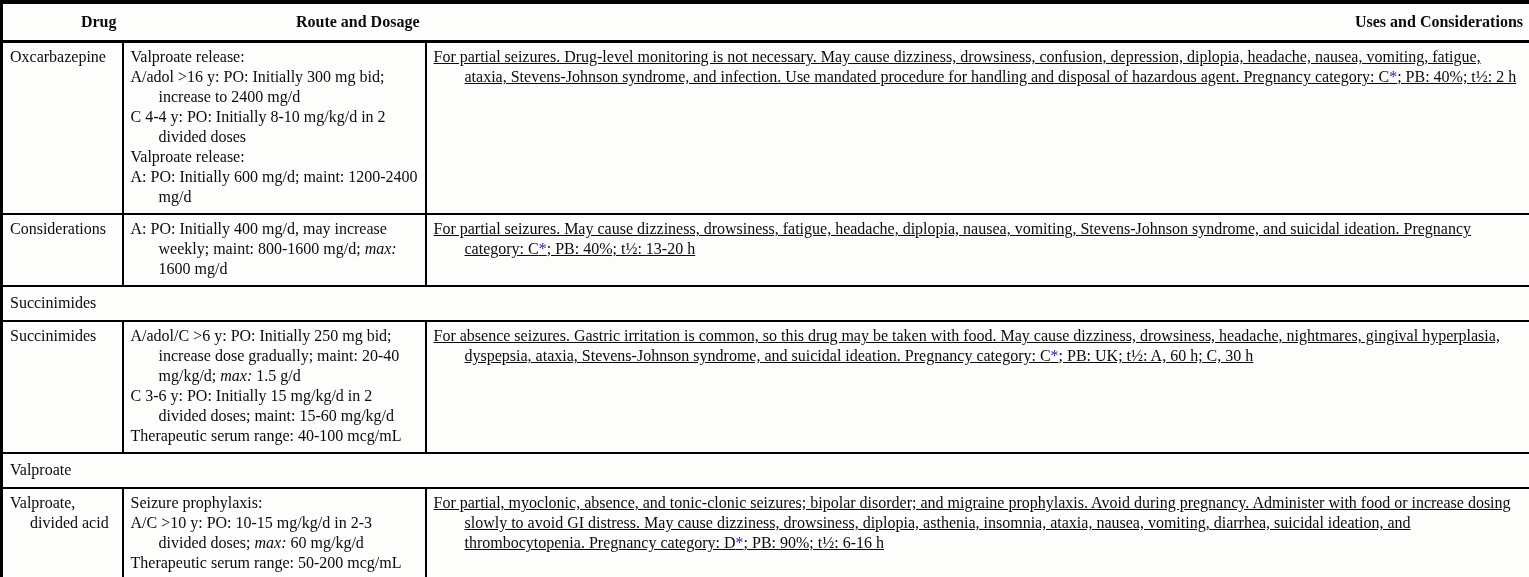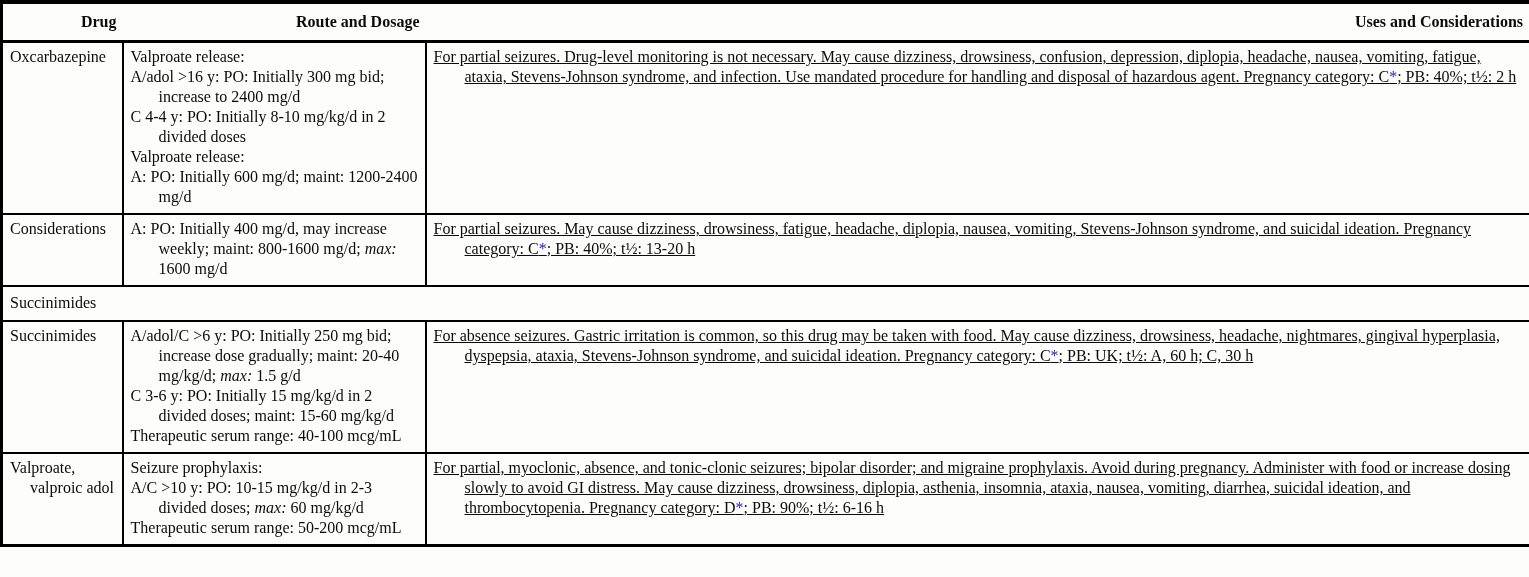--- a/index.html
+++ b/index.html
@@ -127,23 +127,26 @@
           </td>
           <td>
             <div class="hang-dose">A/adol/C &gt;6 y: PO: Initially 250 mg bid; increase dose gradually; maint: 20-40 mg/kg/d; <em>max:</em> 1.5 g/d</div>
             <div class="hang-dose">C 3-6 y: PO: Initially 15 mg/kg/d in 2 divided doses; maint: 15-60 mg/kg/d</div>
             <div class="hang-dose">Therapeutic serum range: 40-100 mcg/mL</div>
           </td>
           <td>
             <div class="hang-uses">For absence seizures. Gastric irritation is common, so this drug may be taken with food. May cause dizziness, drowsiness, headache, nightmares, gingival hyperplasia, dyspepsia, ataxia, Stevens-Johnson syndrome, and suicidal ideation. Pregnancy category: C<span class="star">*</span>; PB: UK; t½: A, 60 h; C, 30 h</div>
           </td>
         </tr>
+        <tr class="span-row">
+          <td colspan="3">Valproate</td>
+        </tr>
         <tr>
           <td class="cell-drug">
-            <div class="hang-drug">Valproate, valproic adol</div>
+            <div class="hang-drug">Valproate, divided acid</div>
           </td>
           <td>
             <div class="hang-dose">Seizure prophylaxis:</div>
             <div class="hang-dose">A/C &gt;10 y: PO: 10-15 mg/kg/d in 2-3 divided doses; <em>max:</em> 60 mg/kg/d</div>
             <div class="hang-dose">Therapeutic serum range: 50-200 mcg/mL</div>
           </td>
           <td>
             <div class="hang-uses">For partial, myoclonic, absence, and tonic-clonic seizures; bipolar disorder; and migraine prophylaxis. Avoid during pregnancy. Administer with food or increase dosing slowly to avoid GI distress. May cause dizziness, drowsiness, diplopia, asthenia, insomnia, ataxia, nausea, vomiting, diarrhea, suicidal ideation, and thrombocytopenia. Pregnancy category: D<span class="star">*</span>; PB: 90%; t½: 6-16 h</div>
           </td>
         </tr>

